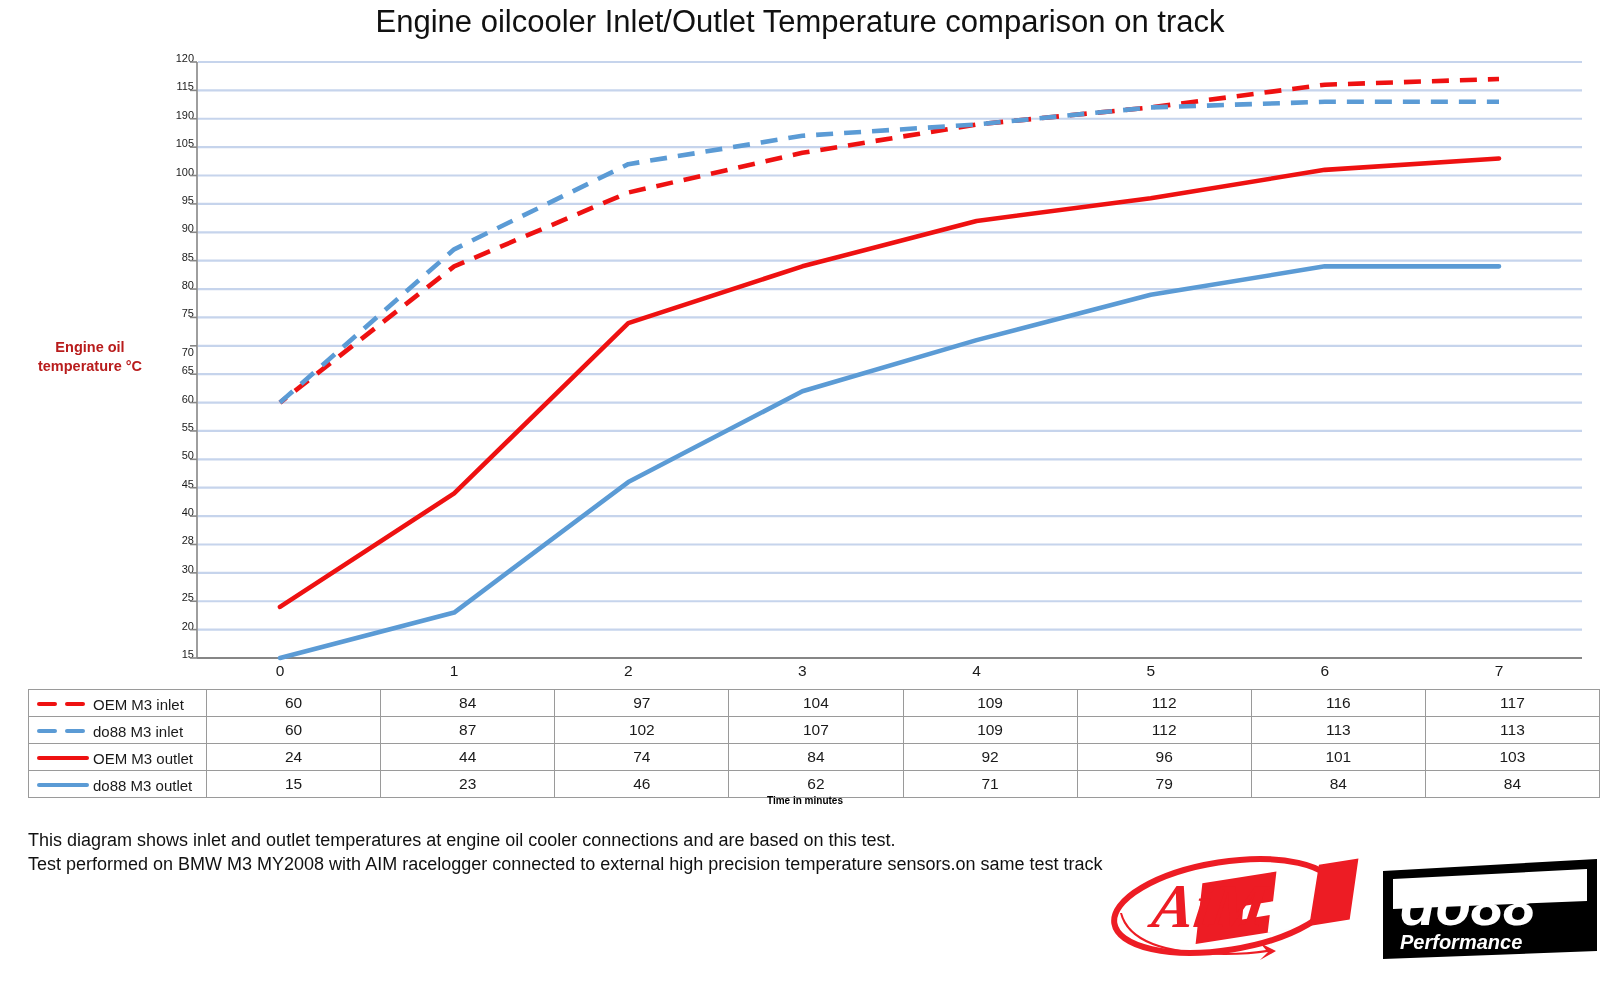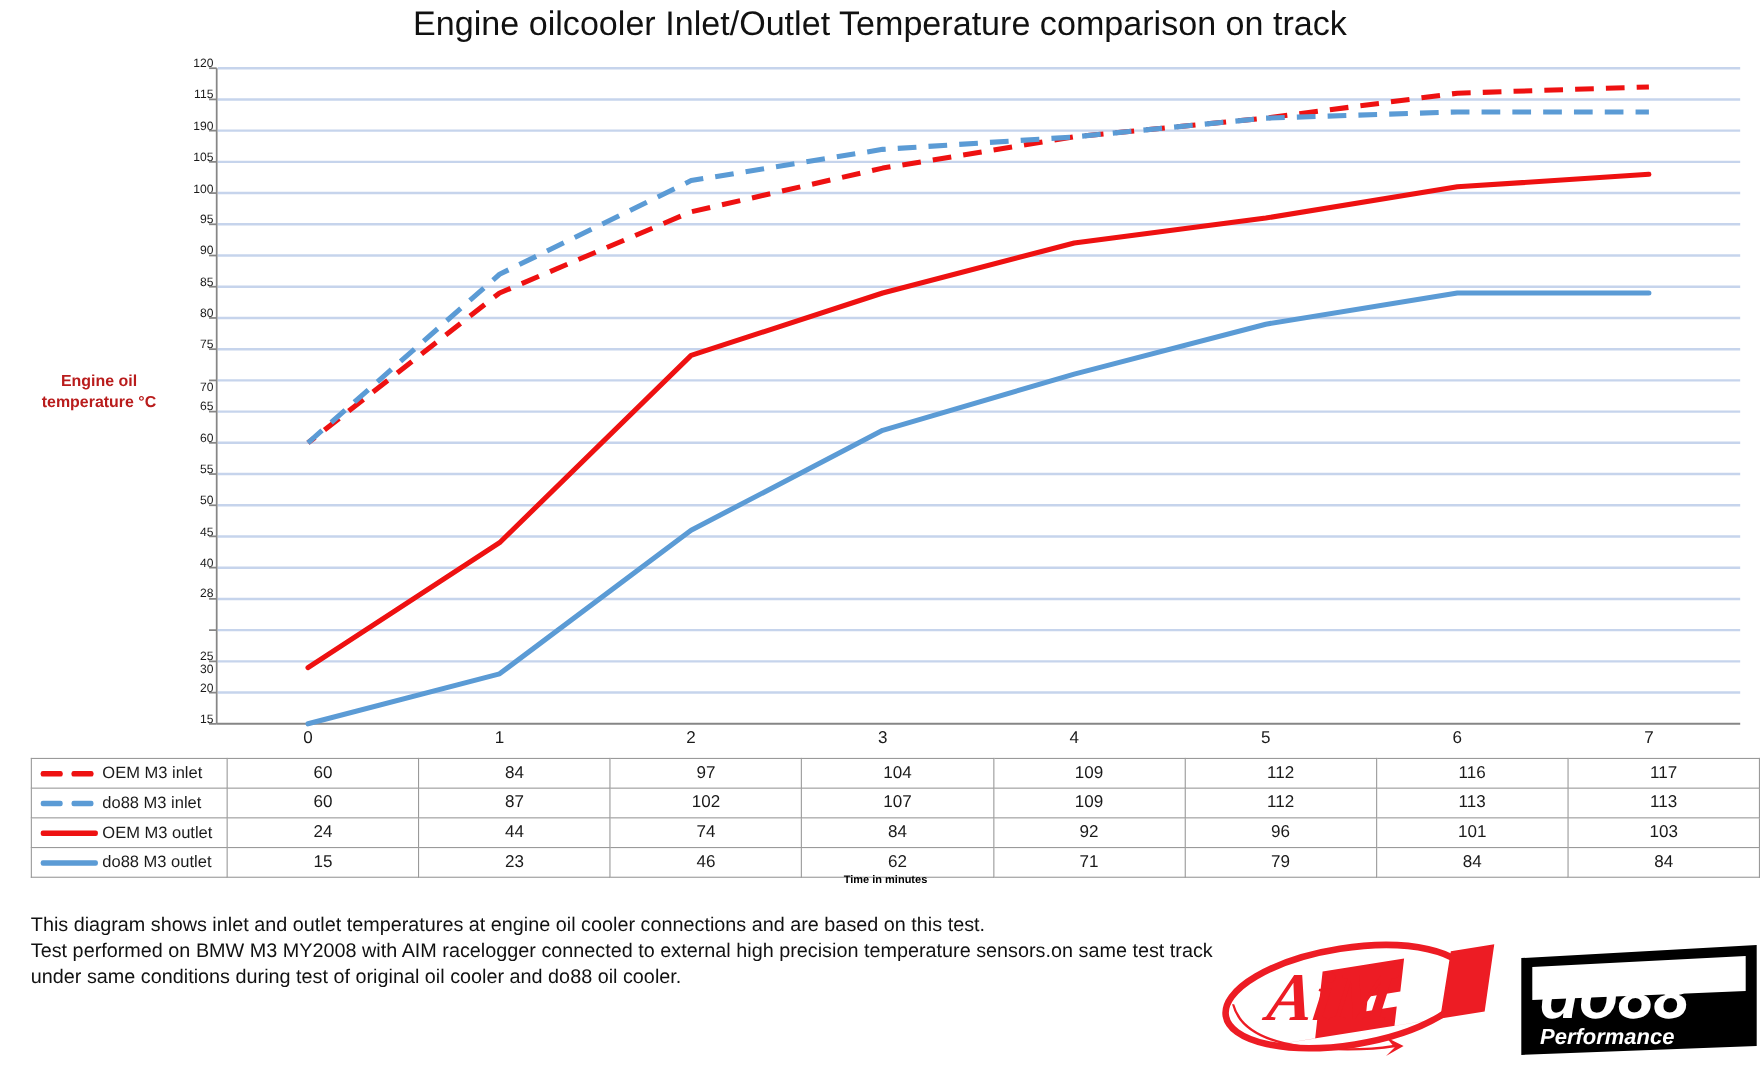--- a/index.html
+++ b/index.html
@@ -75,21 +75,21 @@
       <div class="ytick" style="top: 289.048px;">80</div>
       <div class="ytick" style="top: 317.429px;">75</div>
       <div class="ytick" style="top: 356px;">70</div>
       <div class="ytick" style="top: 374.19px;">65</div>
       <div class="ytick" style="top: 402.571px;">60</div>
       <div class="ytick" style="top: 430.952px;">55</div>
       <div class="ytick" style="top: 459.333px;">50</div>
       <div class="ytick" style="top: 487.714px;">45</div>
       <div class="ytick" style="top: 516.095px;">40</div>
       <div class="ytick" style="top: 544.476px;">28</div>
-      <div class="ytick" style="top: 572.857px; margin-top: 40px;">30</div>
+      <div class="ytick" style="top: 572.857px;">30</div>
       <div class="ytick" style="top: 601.238px;">25</div>
       <div class="ytick" style="top: 629.619px;">20</div>
       <div class="ytick" style="top: 658px;">15</div>
     </div>
   <svg class="plotsvg" id="plotsvg" width="1600" height="662">
       <line x1="198" y1="62" x2="1582" y2="62" stroke="#c6d4ec" stroke-width="2.2"></line>
       <line x1="198" y1="90.38095238095241" x2="1582" y2="90.38095238095241" stroke="#c6d4ec" stroke-width="2.2"></line>
       <line x1="198" y1="118.7619047619047" x2="1582" y2="118.7619047619047" stroke="#c6d4ec" stroke-width="2.2"></line>
       <line x1="198" y1="147.14285714285717" x2="1582" y2="147.14285714285717" stroke="#c6d4ec" stroke-width="2.2"></line>
       <line x1="198" y1="175.52380952380952" x2="1582" y2="175.52380952380952" stroke="#c6d4ec" stroke-width="2.2"></line>
@@ -199,21 +199,20 @@
         <td style="width: 173.125px;">84</td>
       </tr>
     </tbody>
 </table>
 
 <div id="xaxis-label">Time in minutes</div>
 
 <div id="footnote">
   <div>This diagram shows inlet and outlet temperatures at engine oil cooler connections and are based on this test.</div>
   <div>Test performed on BMW M3 MY2008 with AIM racelogger connected to external high precision temperature sensors.on same test track</div>
-  <div>under same conditions during test of original oil cooler and do88 oil cooler.</div>
 </div>
 
 <div id="logos">
   <svg width="500" height="130" viewBox="0 0 500 130">
 
     <g>
       <ellipse cx="125" cy="63" rx="112" ry="44" fill="none" stroke="#ed1c24" stroke-width="6" transform="rotate(-9 125 63)"></ellipse>
       <path d="M 55 92 L 100 92 L 110 33 L 185 33 L 180 62 L 150 62 L 148 75 L 176 75 L 173 92 L 215 92 L 228 33 L 268 33 L 256 92 Z" fill="#ed1c24" transform="rotate(-9 150 63) skewX(-6)"></path>
       <text x="62" y="84" font-family="'Liberation Serif', serif" font-size="62" font-style="italic" font-weight="bold" fill="#ed1c24" transform="skewX(-8)">AiM</text>
       <path d="M 20 70 Q 30 112 125 112 Q 150 112 168 109 L 160 117 L 176 108 L 160 100 L 166 107 Q 148 110 125 110 Q 33 110 22 70 Z" fill="#ed1c24"></path>

